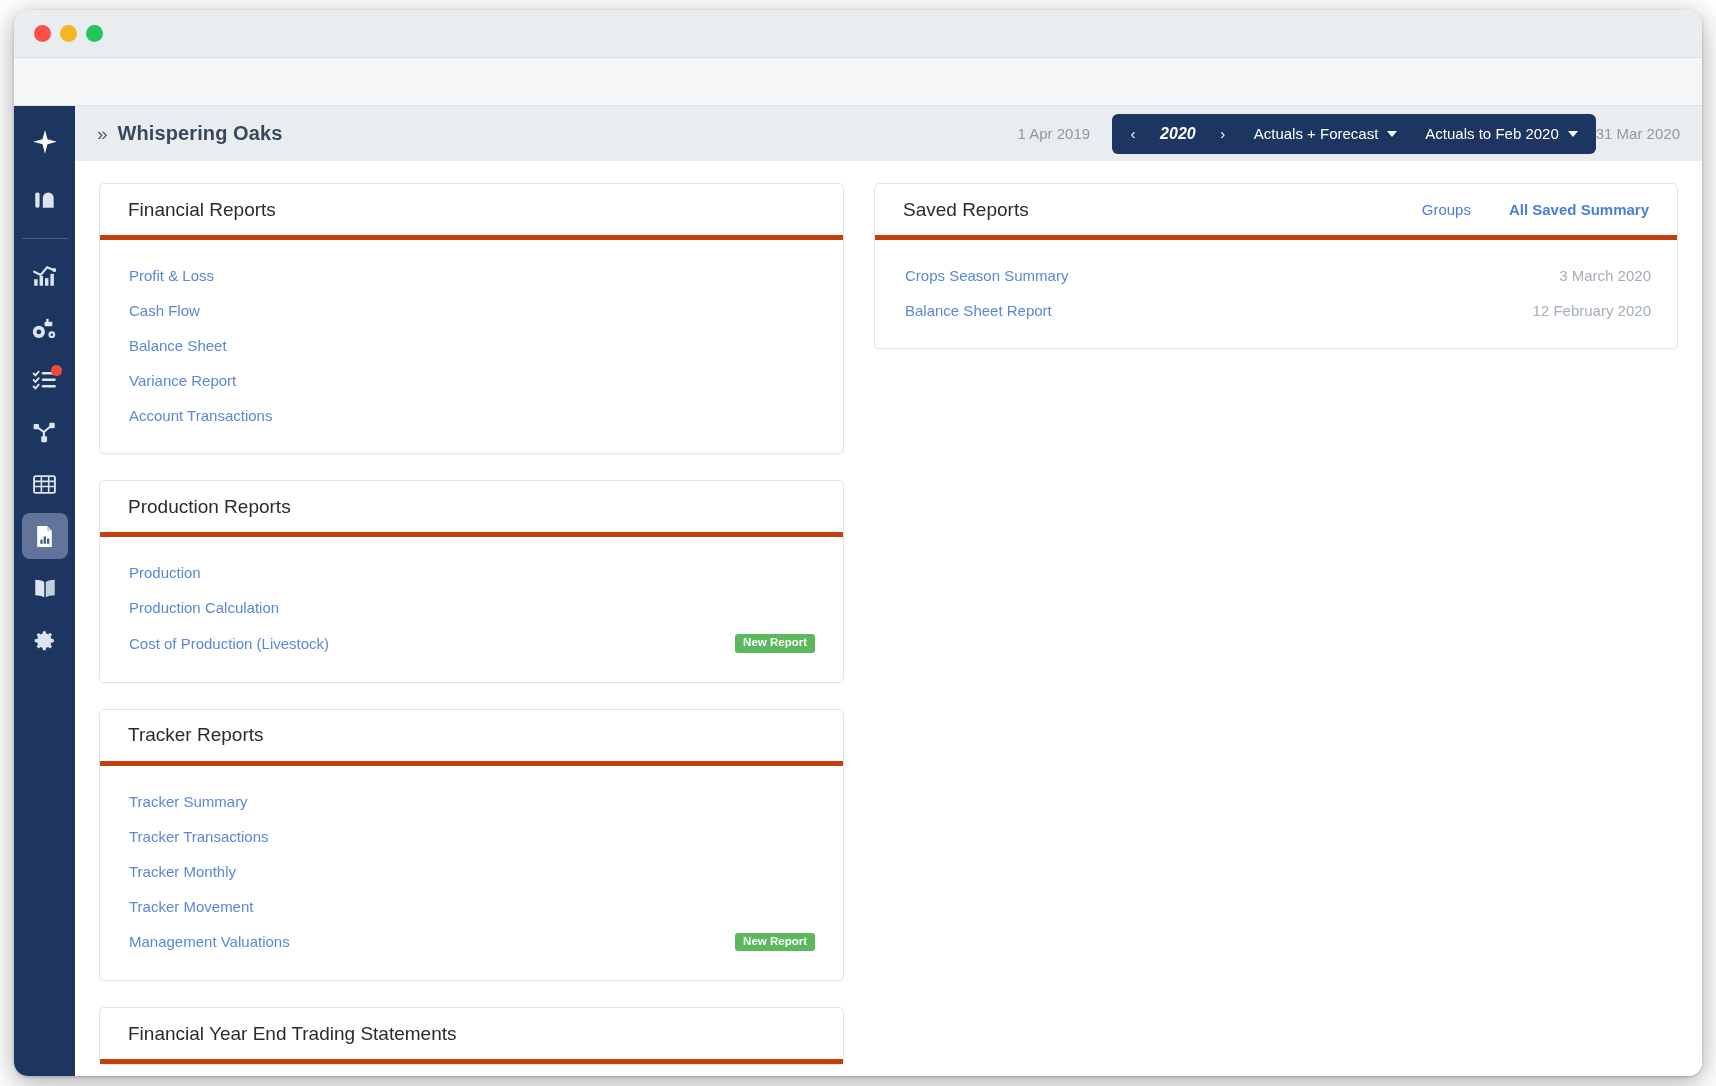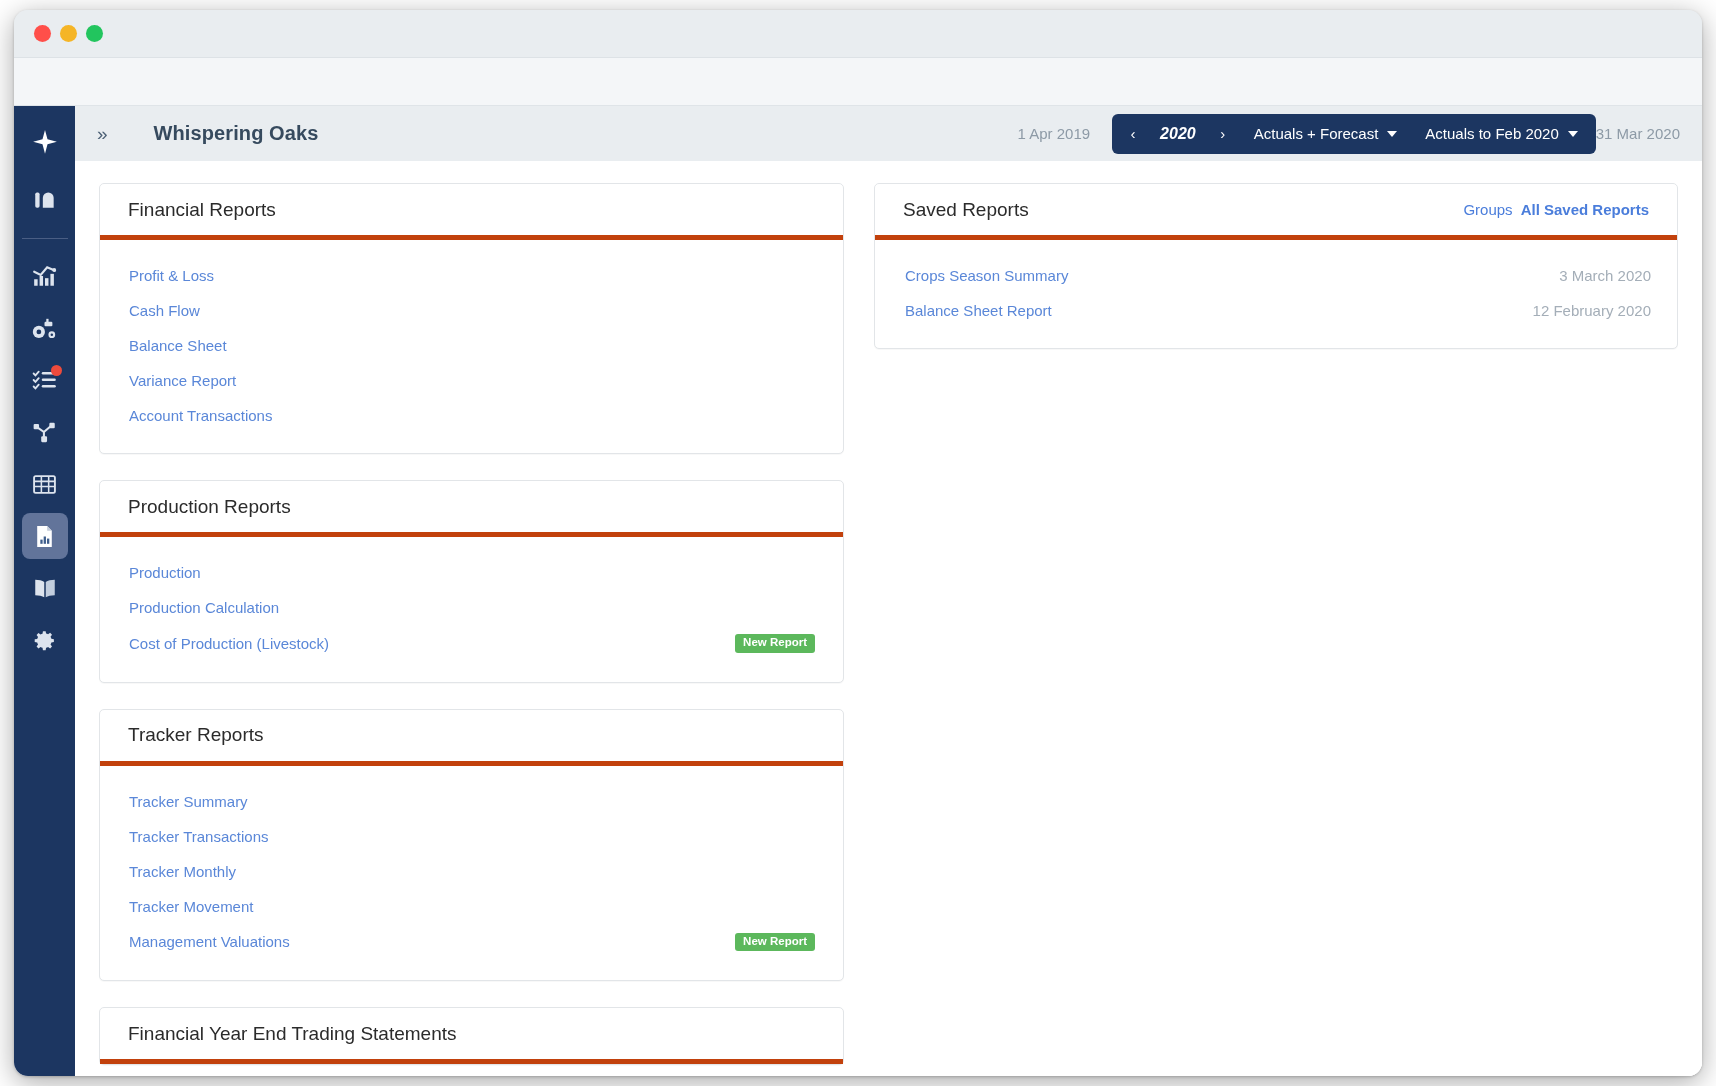--- a/index.html
+++ b/index.html
@@ -116,21 +116,20 @@
     font-size: 19px;
     margin-right: 12px;
     letter-spacing: -2px;
     line-height: 1;
   }
   .page-title {
     font-size: 20px;
     font-weight: bold;
     color: #364a5e;
     letter-spacing: .1px;
-    margin-left: 36px;
   }
   .hdr-spacer { flex: 1; }
   .date-left {
     font-size: 15px;
     color: #8d9aa6;
     margin-right: 22px;
   }
   .date-right {
     font-size: 15px;
     color: #8d9aa6;
@@ -204,21 +203,21 @@
     border-bottom: 5px solid #c2410c;
   }
   .card-title {
     font-size: 19px;
     color: #2b2b2b;
     font-weight: normal;
   }
   .card-header .hdr-links {
     margin-left: auto;
     display: flex;
-    gap: 8px;
+    gap: 38px;
   }
   .hdr-link {
     font-size: 15px;
     color: #4a7ddb;
     cursor: pointer;
     text-decoration: none;
   }
   .hdr-link.strong { font-weight: bold; }
 
   .card-body { padding: 18px 0 20px 0; }
@@ -489,21 +488,21 @@
           </section>
 
         </div>
 
         <div class="col-right">
           <section class="card">
             <div class="card-header">
               <h2 class="card-title">Saved Reports</h2>
               <span class="hdr-links">
                 <a class="hdr-link">Groups</a>
-                <a class="hdr-link strong">All Saved Reports</a>
+                <a class="hdr-link strong">All Saved Summary</a>
               </span>
             </div>
             <div class="card-body">
               <div class="report-row saved-row">
                 <a class="report-link">Crops Season Summary</a>
                 <span class="row-right">
                   <span class="date-cell">3 March 2020</span>
                 </span>
               </div>
               <div class="report-row saved-row">

